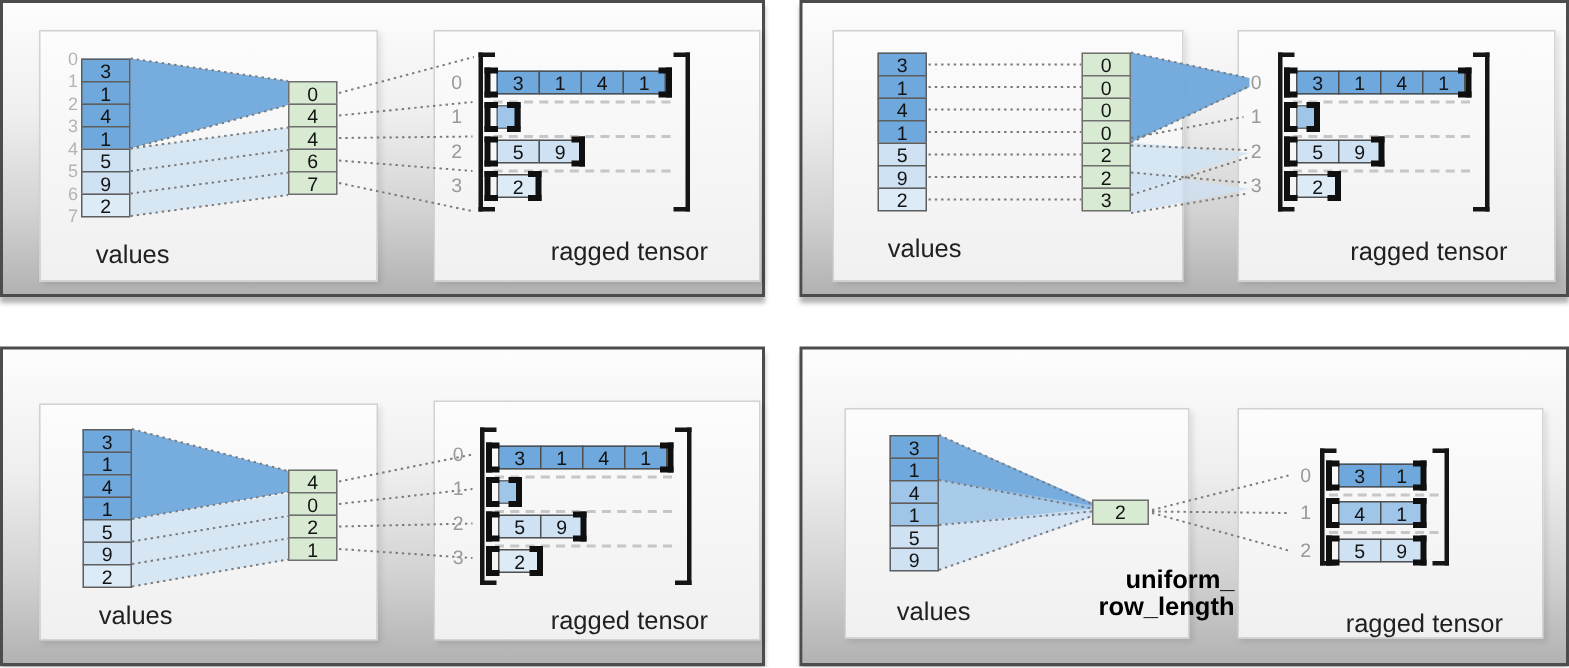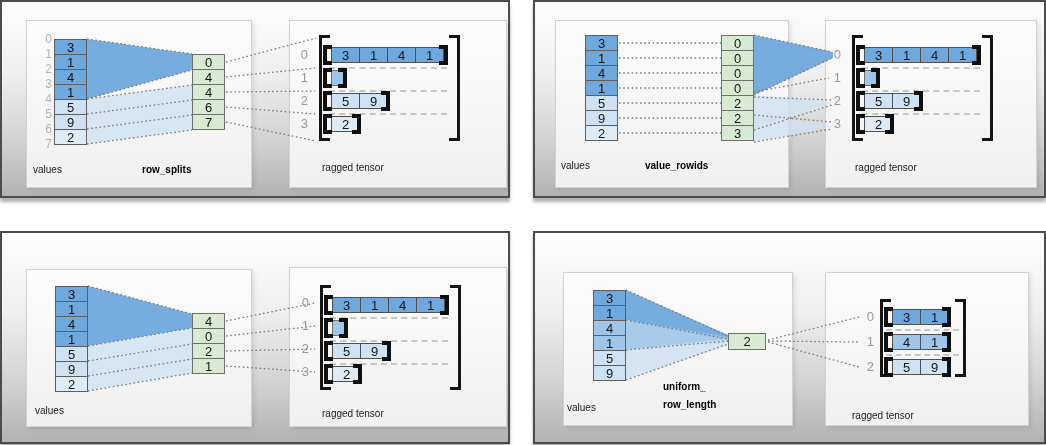--- a/index.html
+++ b/index.html
@@ -12,21 +12,21 @@
     border:1px solid #d2d2d2;box-shadow:2px 2px 4px rgba(0,0,0,.10);}
   .overlay{position:absolute;left:0;top:0;pointer-events:none;}
   .col{position:absolute;}
   .cell{box-sizing:border-box;width:33px;height:16px;border:1px solid #5e5e5e;
     display:flex;align-items:center;justify-content:center;font-size:13px;line-height:1;color:#141414;}
   .col .cell + .cell{margin-top:-1px;}
   .green{background:#d9ead3;border-color:#6f6f6f;}
   .b1{background:#6fa8dc}.b2{background:#9fc5e8}.b3{background:#cfe2f3}.b4{background:#ddebf7}
   .idx{position:absolute;width:14px;text-align:right;font-size:12px;color:#b4b4b4;line-height:14px;}
   .rlbl{position:absolute;width:14px;text-align:right;font-size:13px;color:#999;line-height:14px;}
-  .lbl{position:absolute;font-size:10px;color:#202020;text-align:left;line-height:17px;}
+  .lbl{position:absolute;font-size:17px;color:#202020;text-align:right;line-height:17px;}
   .bold{font-weight:bold;color:#000;}
   .trow{position:absolute;display:flex;}
   .tcell{box-sizing:border-box;width:29px;height:16px;border:1px solid #4f4f4f;
     display:flex;align-items:center;justify-content:center;font-size:13px;color:#141414;}
   .trow .tcell + .tcell{margin-left:-1px;}
   .ob{position:absolute;width:11px;box-sizing:border-box;}
   .ob.l{border-left:3px solid #151515;border-top:3px solid #151515;border-bottom:3px solid #151515;}
   .ob.r{border-right:3px solid #151515;border-top:3px solid #151515;border-bottom:3px solid #151515;}
   .ib{position:absolute;width:9px;height:20px;box-sizing:border-box;z-index:3;}
   .ib.l{border:4px solid #0f0f0f;border-right:none;}
@@ -77,21 +77,20 @@
       <div class="cell b4">2</div>
     </div>
     <div class="col" style="left:190px;top:52px">
       <div class="cell green">0</div>
       <div class="cell green">4</div>
       <div class="cell green">4</div>
       <div class="cell green">6</div>
       <div class="cell green">7</div>
     </div>
     <div class="lbl" style="left:31px;top:159px;width:80px">values</div>
-    <div class="lbl bold" style="left:140px;top:159px;width:130px">row_splits</div>
     <div class="ob l" style="left:317px;top:33px;height:106px"></div>
     <div class="ob r" style="left:447px;top:33px;height:106px"></div>
     <div class="sep" style="left:327px;top:65px;width:118px"></div>
     <div class="sep" style="left:327px;top:88px;width:118px"></div>
     <div class="sep" style="left:327px;top:111px;width:118px"></div>
     <div class="rlbl" style="left:292px;top:46px">0</div>
     <div class="rlbl" style="left:292px;top:69px">1</div>
     <div class="rlbl" style="left:292px;top:92px">2</div>
     <div class="rlbl" style="left:292px;top:115px">3</div>
     <div class="ib l" style="left:321px;top:43px"></div>
@@ -155,21 +154,20 @@
     <div class="col" style="left:186px;top:33px">
       <div class="cell green">0</div>
       <div class="cell green">0</div>
       <div class="cell green">0</div>
       <div class="cell green">0</div>
       <div class="cell green">2</div>
       <div class="cell green">2</div>
       <div class="cell green">3</div>
     </div>
     <div class="lbl" style="left:26px;top:155px;width:80px">values</div>
-    <div class="lbl bold" style="left:110px;top:155px;width:160px">value_rowids</div>
     <div class="ob l" style="left:317px;top:33px;height:106px"></div>
     <div class="ob r" style="left:447px;top:33px;height:106px"></div>
     <div class="sep" style="left:327px;top:65px;width:118px"></div>
     <div class="sep" style="left:327px;top:88px;width:118px"></div>
     <div class="sep" style="left:327px;top:111px;width:118px"></div>
     <div class="rlbl" style="left:292px;top:46px">0</div>
     <div class="rlbl" style="left:292px;top:69px">1</div>
     <div class="rlbl" style="left:292px;top:92px">2</div>
     <div class="rlbl" style="left:292px;top:115px">3</div>
     <div class="ib l" style="left:321px;top:43px"></div>

